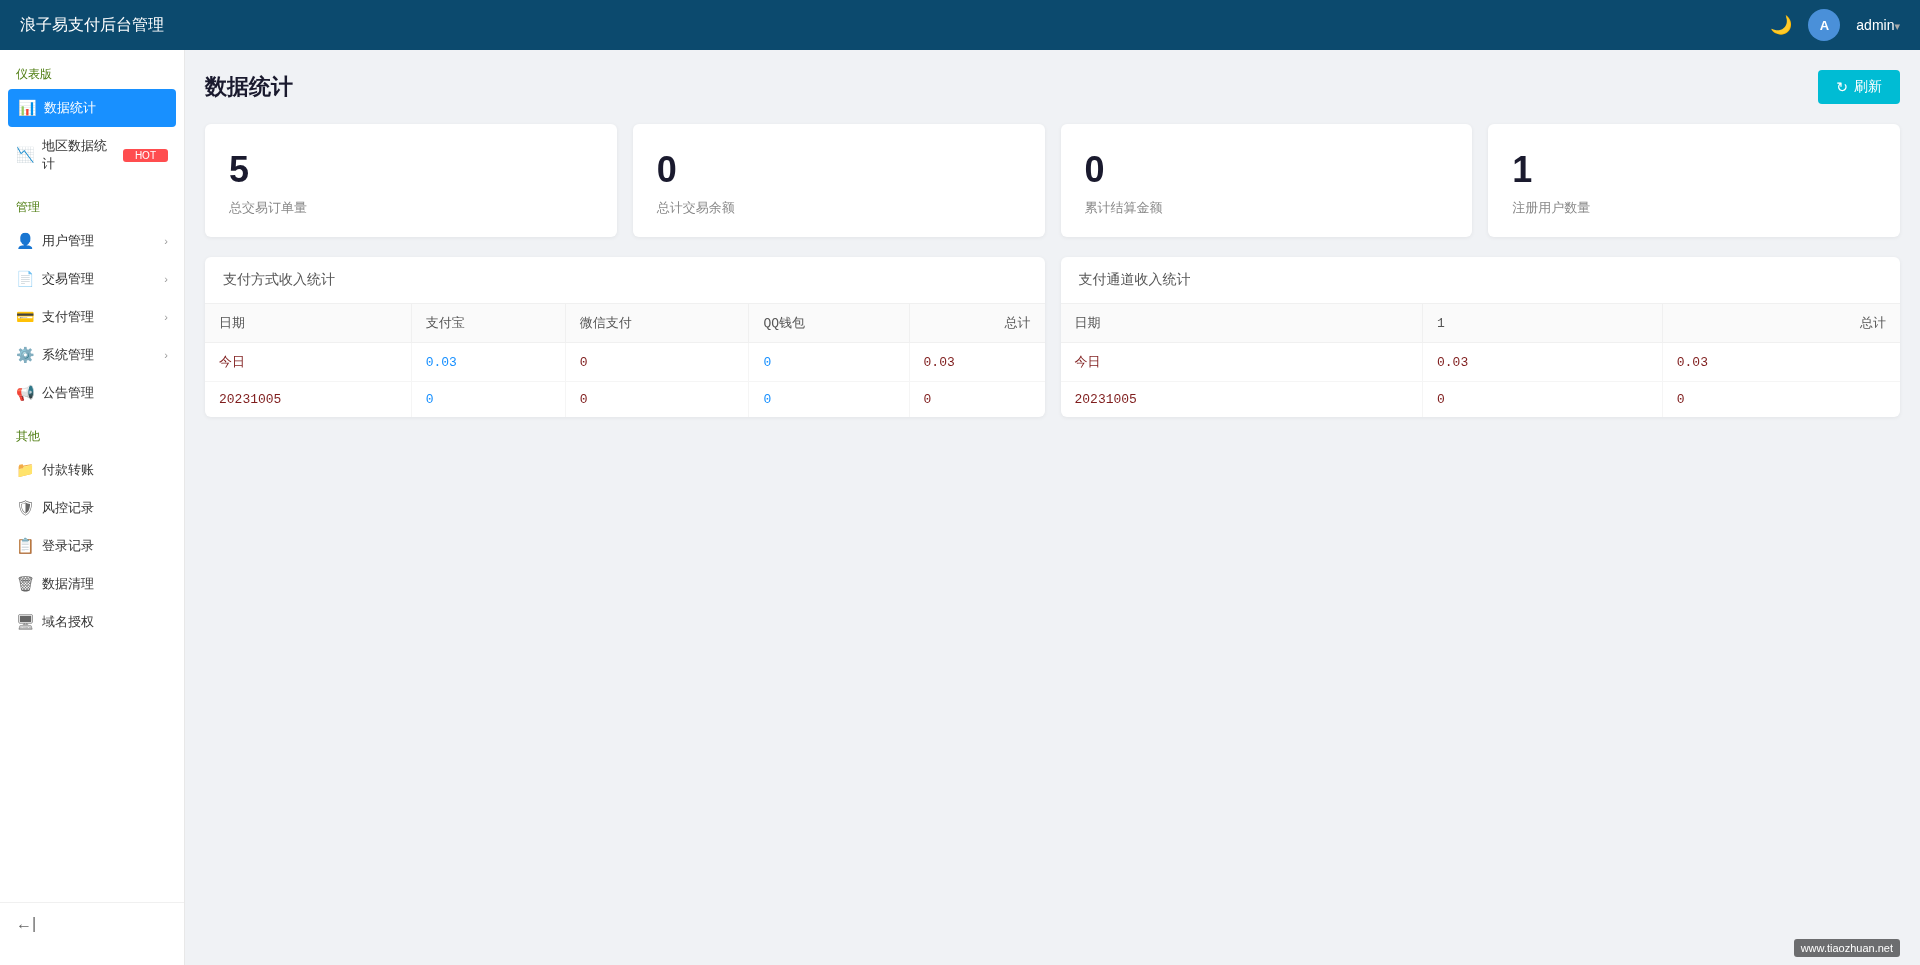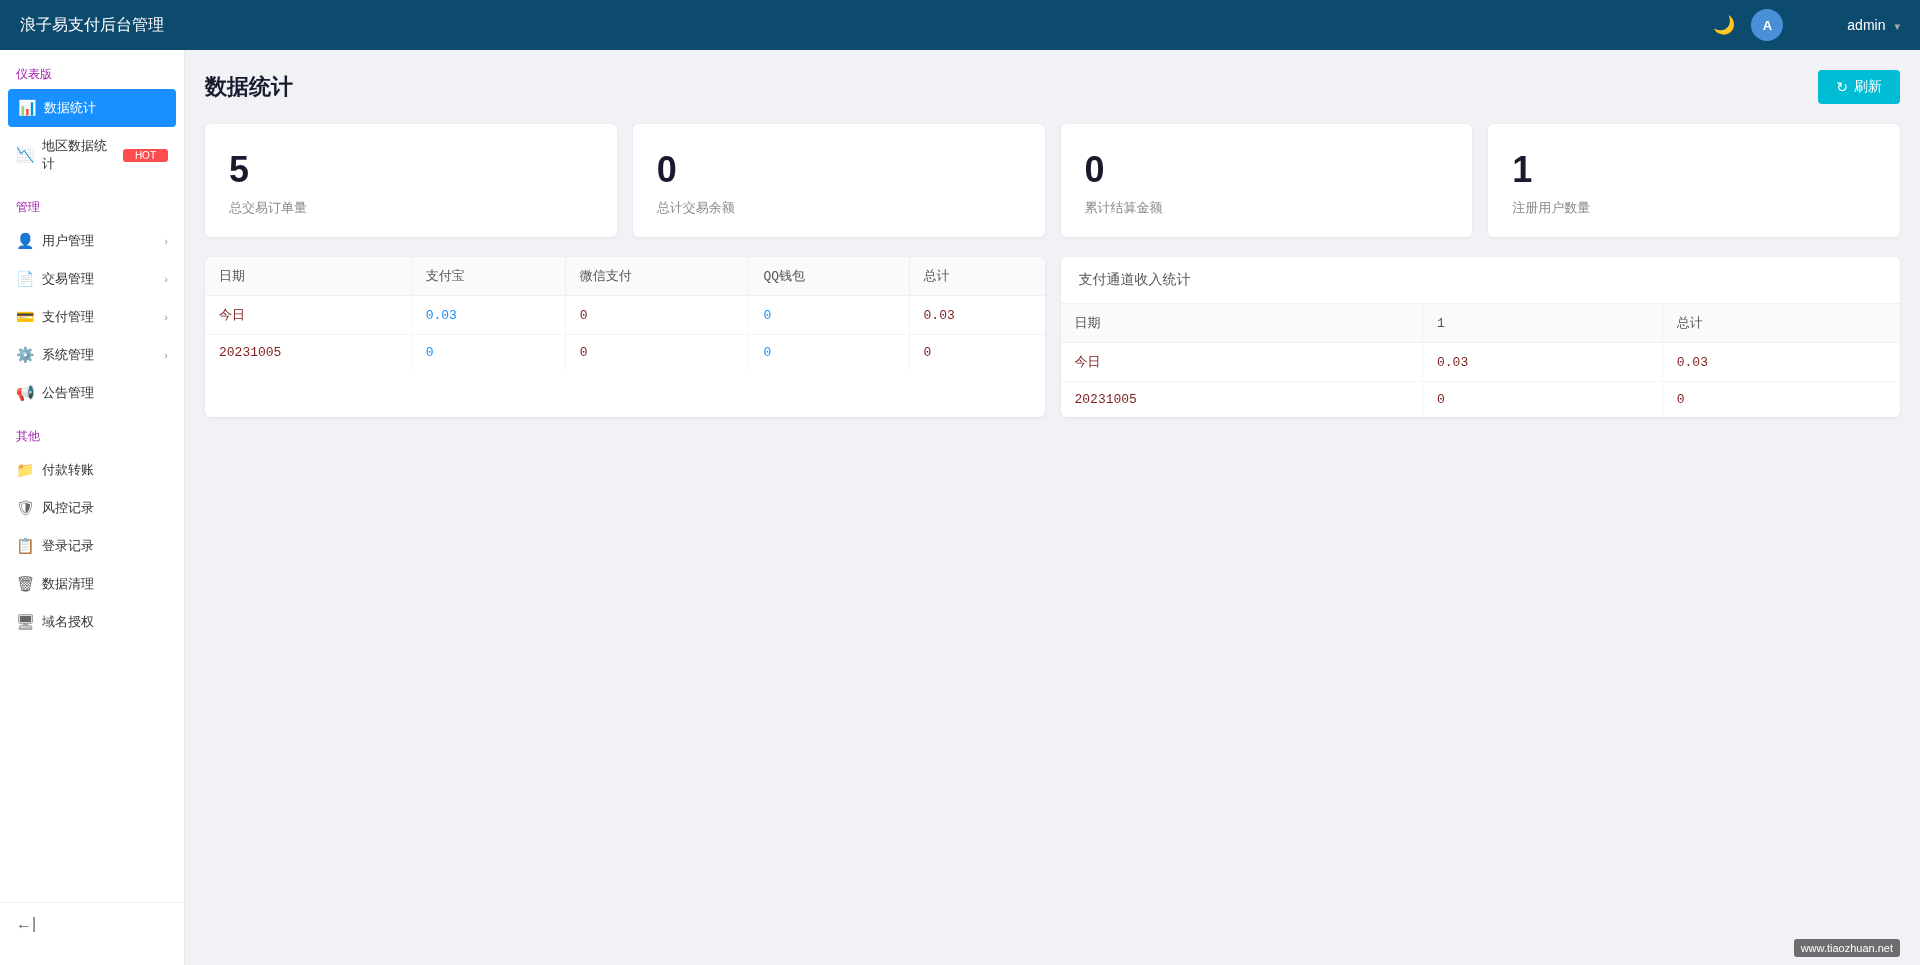--- a/index.html
+++ b/index.html
@@ -41,22 +41,21 @@
       color: #fff;
       font-size: 13px;
       font-weight: bold;
     }
     .header-user {
       color: #fff;
       font-size: 14px;
       cursor: pointer;
       display: flex;
       align-items: flex-end;
-      gap: 9px;
-      margin-left: 48px;
+      gap: 0;
     }
     .header-chevron {
       color: #aaa;
       font-size: 11px;
     }
 
     
     .layout {
       display: flex;
       flex: 1;
@@ -68,21 +67,21 @@
       width: 185px;
       background: #fff;
       flex-shrink: 0;
       display: flex;
       flex-direction: column;
       border-right: 1px solid #e8e8e8;
       overflow-y: auto;
       padding-bottom: 20px;
     }
     .sidebar-section-label {
-      color: #a21caf;
+      color: #4d7c0f;
       font-size: 12px;
       padding: 16px 16px 6px;
     }
     .sidebar-item {
       display: flex;
       align-items: center;
       gap: 8px;
       padding: 10px 16px;
       cursor: pointer;
       font-size: 13px;
@@ -214,21 +213,21 @@
       background: #fafafa;
     }
     th {
       padding: 10px 14px;
       text-align: left;
       color: #555;
       font-weight: 500;
       border-bottom: 1px solid #f0f0f0;
       border-right: 1px solid #f0f0f0;
     }
-    th:last-child { border-right: none; }
+    th:last-child { border-right: none; text-align: right; }
     td {
       padding: 10px 14px;
       color: #7f1d1d;
       border-bottom: 1px solid #f5f5f5;
       border-right: 1px solid #f5f5f5;
     }
     td:last-child { border-right: none; }
     tr:last-child td { border-bottom: none; }
     .td-link { color: #1890ff; }
 
@@ -357,20 +356,21 @@
       </div>
       <div class="stat-card">
         <div class="stat-value">1</div>
         <div class="stat-label">注册用户数量</div>
       </div>
     </div>
 
     <div class="tables-row">
 
       <div class="table-card">
+        <div class="table-card-title">支付方式收入统计</div>
         <table>
           <thead>
             <tr>
               <th>日期</th>
               <th>支付宝</th>
               <th>微信支付</th>
               <th>QQ钱包</th>
               <th>总计</th>
             </tr>
           </thead>

